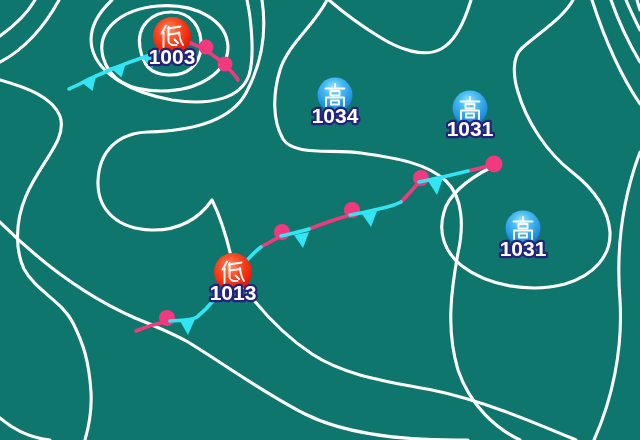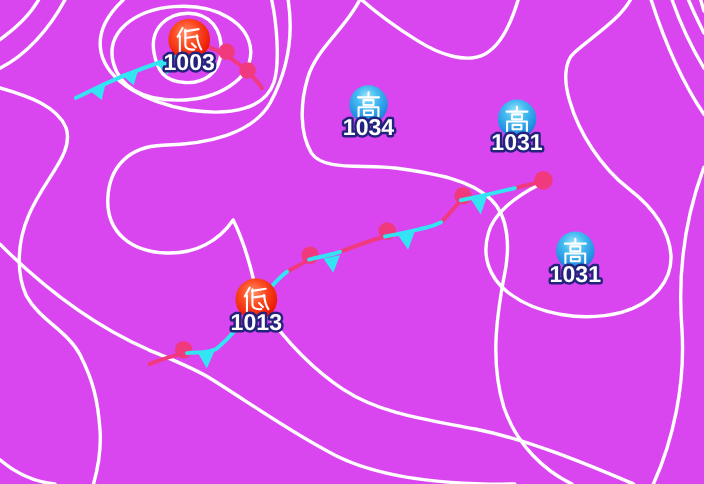--- a/index.html
+++ b/index.html
@@ -1,16 +1,16 @@
 <!DOCTYPE html>
 <html><head>
 <meta charset="utf-8">
 <style>
   html,body{margin:0;padding:0;background:#000;}
-  .map-stage{position:relative;width:640px;height:440px;background:#d946ef;overflow:hidden;}
+  .map-stage{position:relative;width:640px;height:440px;background:#0f766e;overflow:hidden;}
   svg{display:block;}
   .isobar{fill:none;stroke:#ffffff;stroke-width:3.1;stroke-linecap:round;stroke-linejoin:round;}
   .front-line{fill:none;stroke-width:3.6;stroke-linecap:round;stroke-linejoin:round;}
   .pressure-value{
     font-family:"Liberation Sans","DejaVu Sans",sans-serif;
     font-size:21px;font-weight:bold;fill:#ffffff;
     stroke:#23237d;stroke-width:4.5;paint-order:stroke;
     stroke-linejoin:round;text-anchor:middle;
   }
   .glyph{stroke:#ffffff;stroke-width:1.9;stroke-linecap:round;stroke-linejoin:round;fill:none;}

